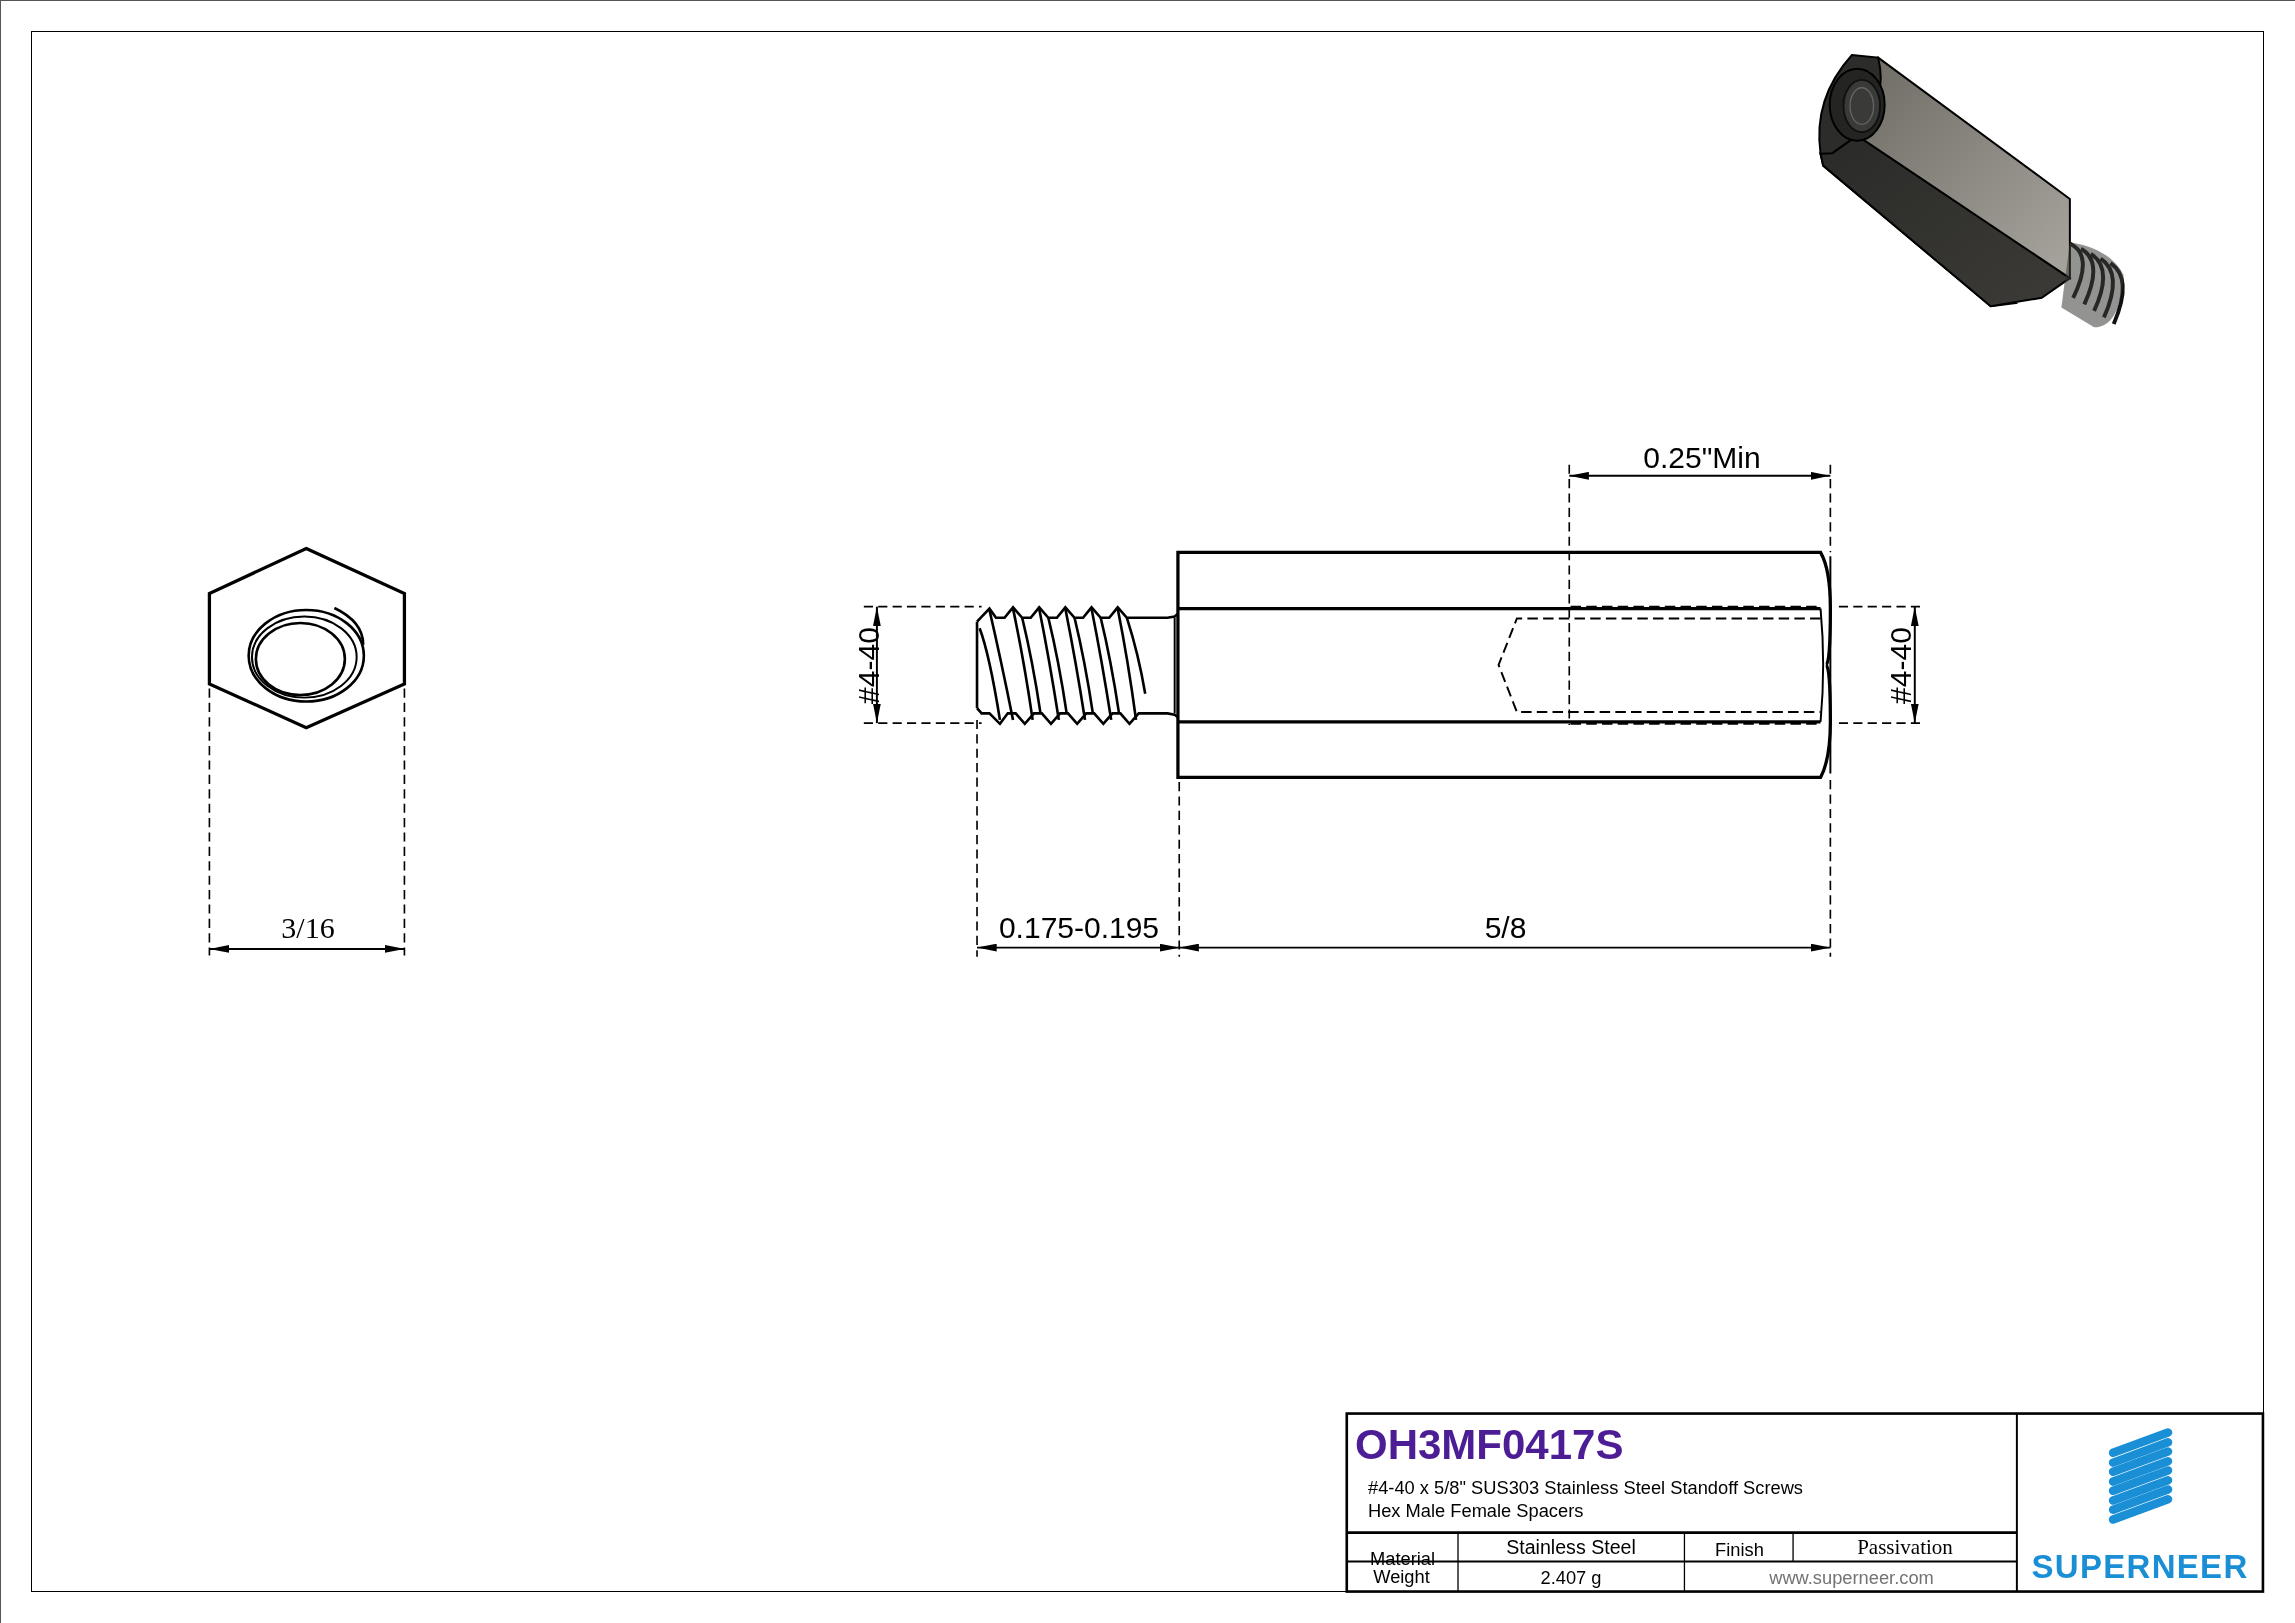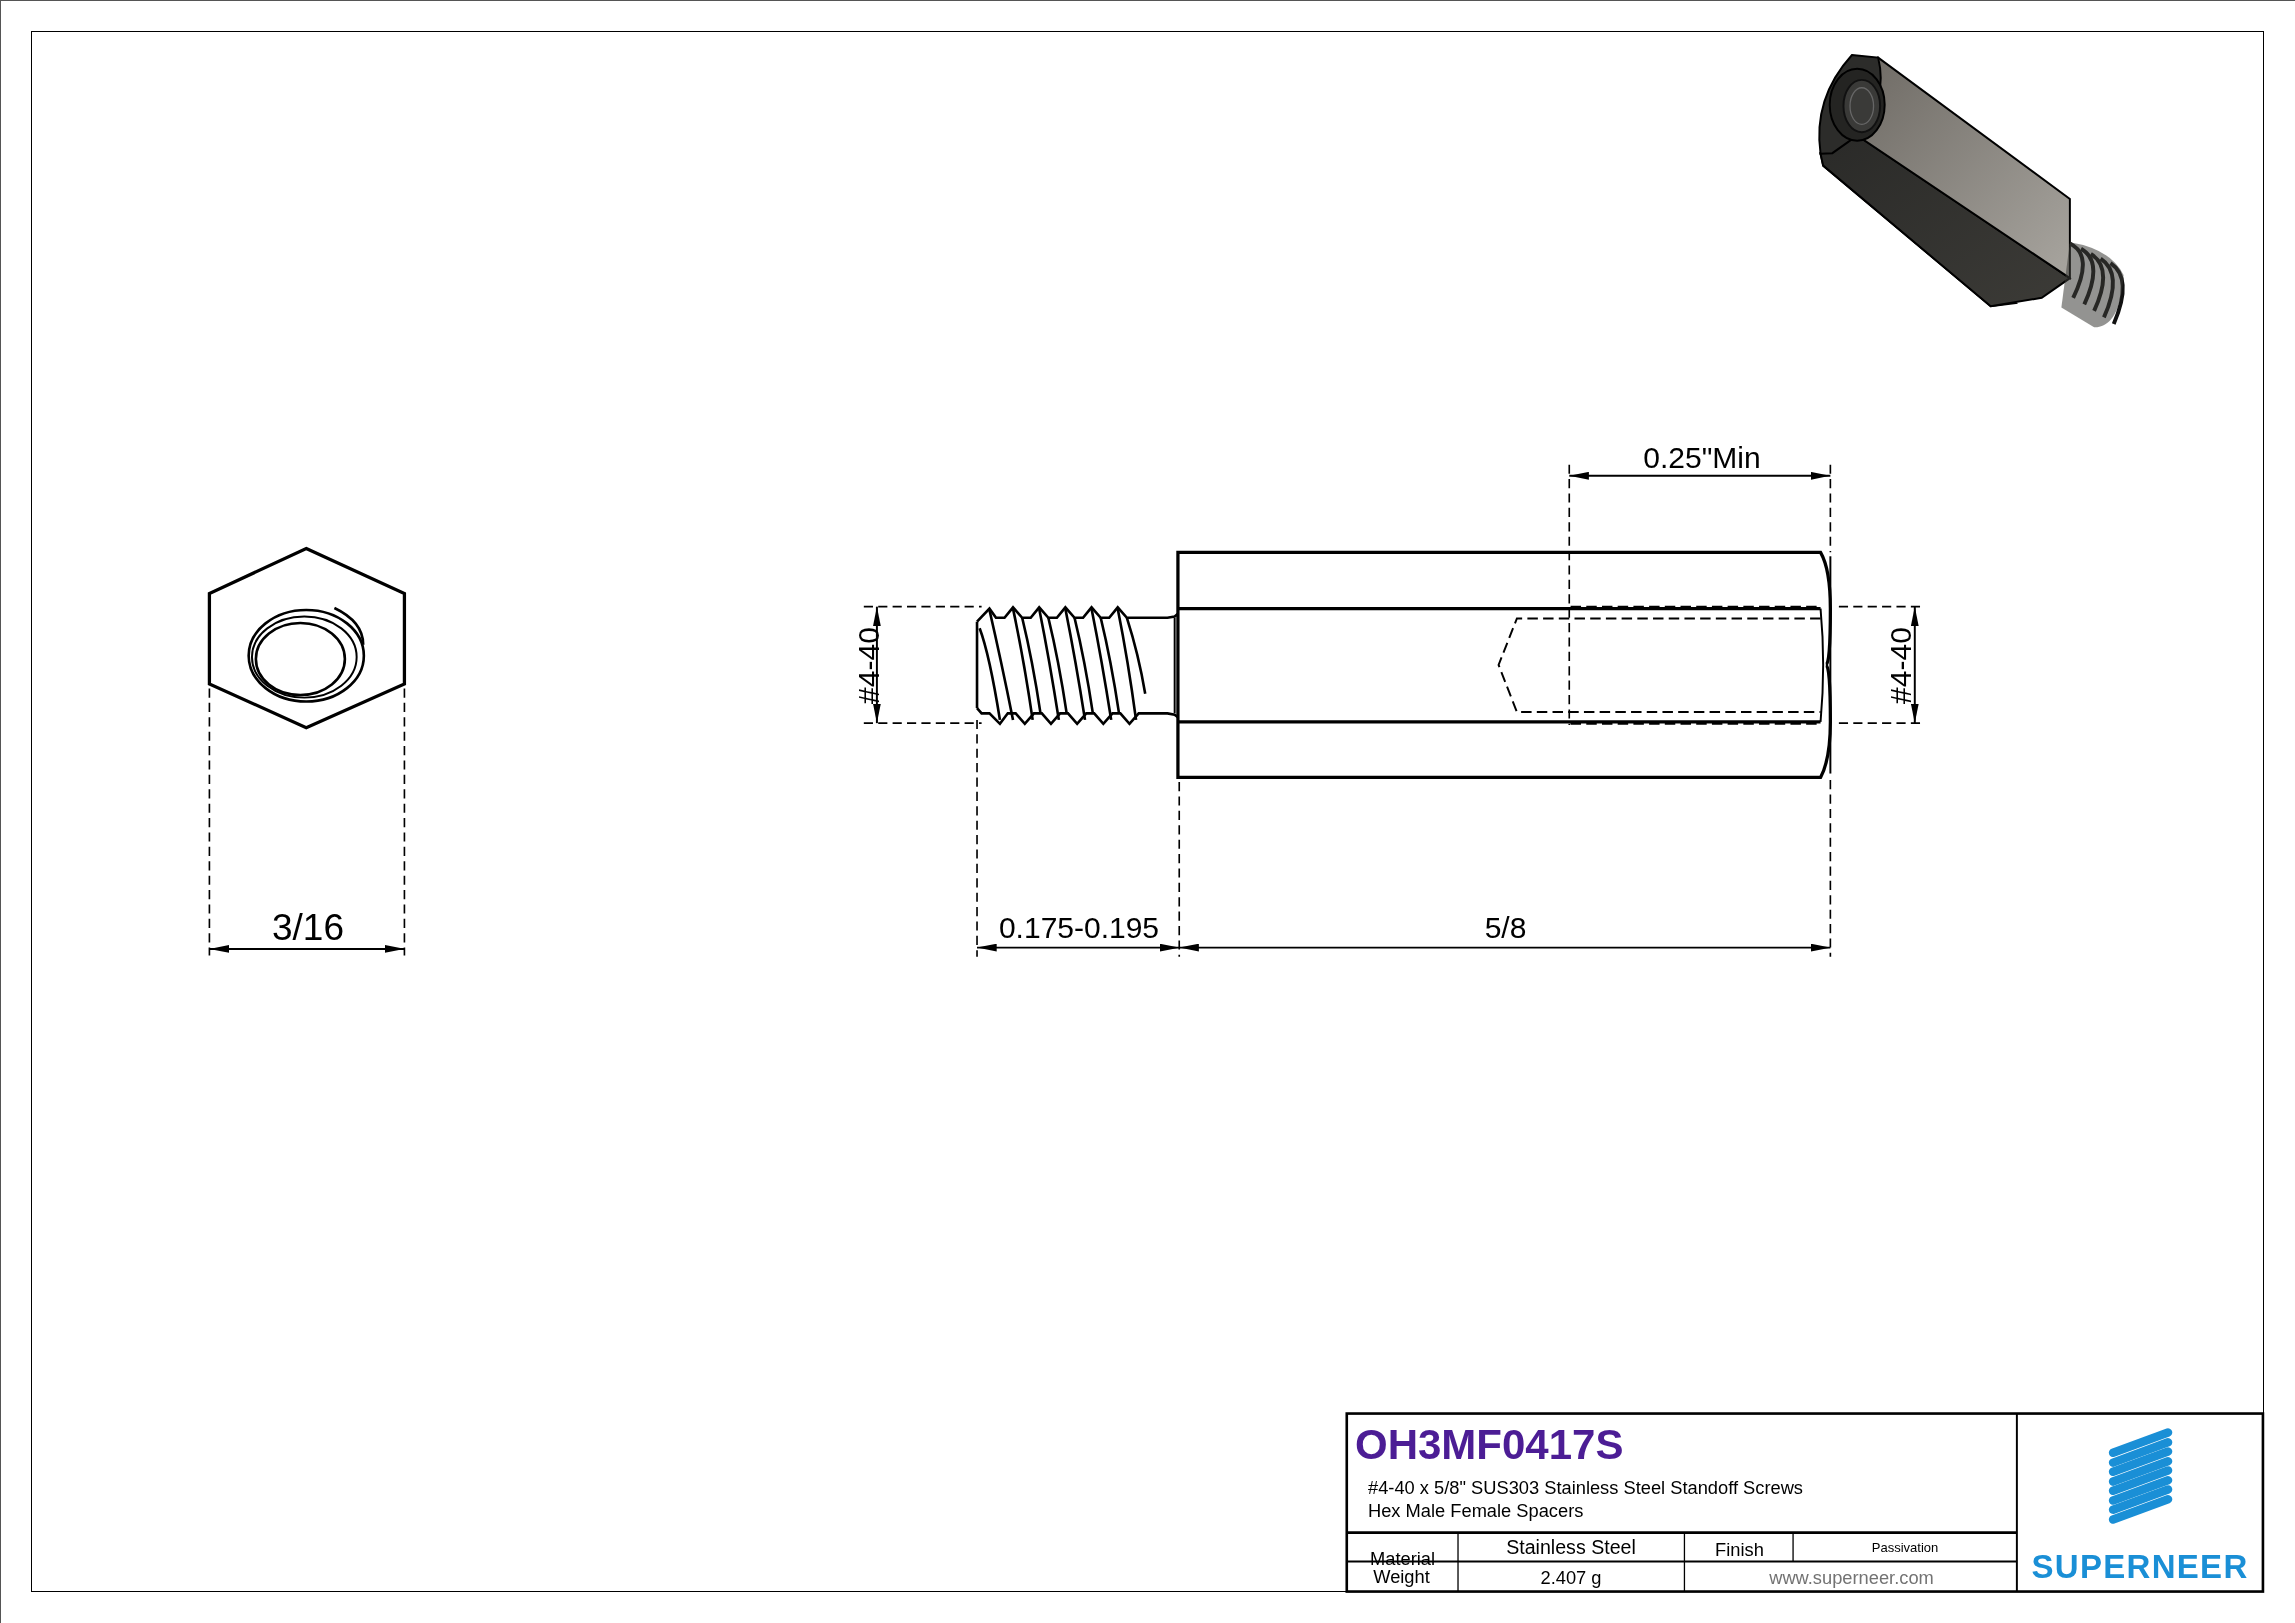--- a/index.html
+++ b/index.html
@@ -139,33 +139,33 @@
     <line x1="3229" y1="2235" x2="3313" y2="2204"></line>
     <line x1="3229" y1="2249" x2="3313" y2="2218"></line>
     <line x1="3229" y1="2264" x2="3313" y2="2233"></line>
     <line x1="3229" y1="2278" x2="3313" y2="2247"></line>
     <line x1="3229" y1="2293" x2="3313" y2="2262"></line>
     <line x1="3229" y1="2307" x2="3313" y2="2276"></line>
     <line x1="3229" y1="2322" x2="3313" y2="2291"></line>
   </g>
 </svg>
 
-<div class="tb-cell" style="left:249px;top:911px;width:118px;height:33px;font-size:37px;">3/16</div>
+<div class="tb-cell" style="left:249px;top:911px;width:118px;height:33px;font-size:30px;font-family:Liberation Serif, serif;">3/16</div>
 <div class="tb-cell" style="left:982px;top:911px;width:194px;height:33px;font-size:30px;">0.175-0.195</div>
 <div class="tb-cell" style="left:1440px;top:911px;width:131px;height:33px;font-size:30px;">5/8</div>
 <div class="tb-cell" style="left:1604px;top:441px;width:196px;height:33px;font-size:30px;">0.25"Min</div>
 <div class="tb-cell" style="left:809px;top:649px;width:118px;height:33px;font-size:30px;transform:rotate(-90deg);">#4-40</div>
 <div class="tb-cell" style="left:1841px;top:649px;width:118px;height:33px;font-size:30px;transform:rotate(-90deg);">#4-40</div>
 
 <div class="abs" style="left:1355px;top:1422px;font-size:42px;font-weight:bold;line-height:46px;color:#4c1d95;">OH3MF0417S</div>
 <div class="abs" style="left:1368px;top:1477px;font-size:18.3px;line-height:22px;color:#000;">#4-40 x 5/8" SUS303 Stainless Steel Standoff Screws</div>
 <div class="abs" style="left:1368px;top:1500px;font-size:18.3px;line-height:22px;color:#000;">Hex Male Female Spacers</div>
 
 <div class="tb-cell" style="left:1347px;top:1534px;width:111px;height:29px;font-size:18.3px;padding-top:20px;box-sizing:border-box;">Material</div>
 <div class="tb-cell" style="left:1458px;top:1533px;width:226px;height:29px;font-size:19.6px;">Stainless Steel</div>
 <div class="tb-cell" style="left:1685px;top:1534px;width:109px;height:29px;font-size:18.3px;padding-top:3.9px;box-sizing:border-box;">Finish</div>
-<div class="tb-cell" style="left:1793px;top:1533px;width:224px;height:29px;font-size:13px;">Passivation</div>
+<div class="tb-cell" style="left:1793px;top:1533px;width:224px;height:29px;font-size:21px;font-family:Liberation Serif, serif;">Passivation</div>
 <div class="tb-cell" style="left:1347px;top:1562px;width:109px;height:30px;font-size:18.3px;">Weight</div>
 <div class="tb-cell" style="left:1458px;top:1563px;width:226px;height:30px;font-size:18.3px;">2.407 g</div>
 <div class="tb-cell" style="left:1685px;top:1563px;width:333px;height:30px;font-size:18.3px;color:#737373;">www.superneer.com</div>
 
 <div class="tb-cell" style="left:2017px;top:1547px;width:246px;height:39px;font-size:33px;font-weight:bold;color:#1a8fd6;letter-spacing:1.3px;text-align:center;">SUPERNEER</div>
 
 
 </body></html>

